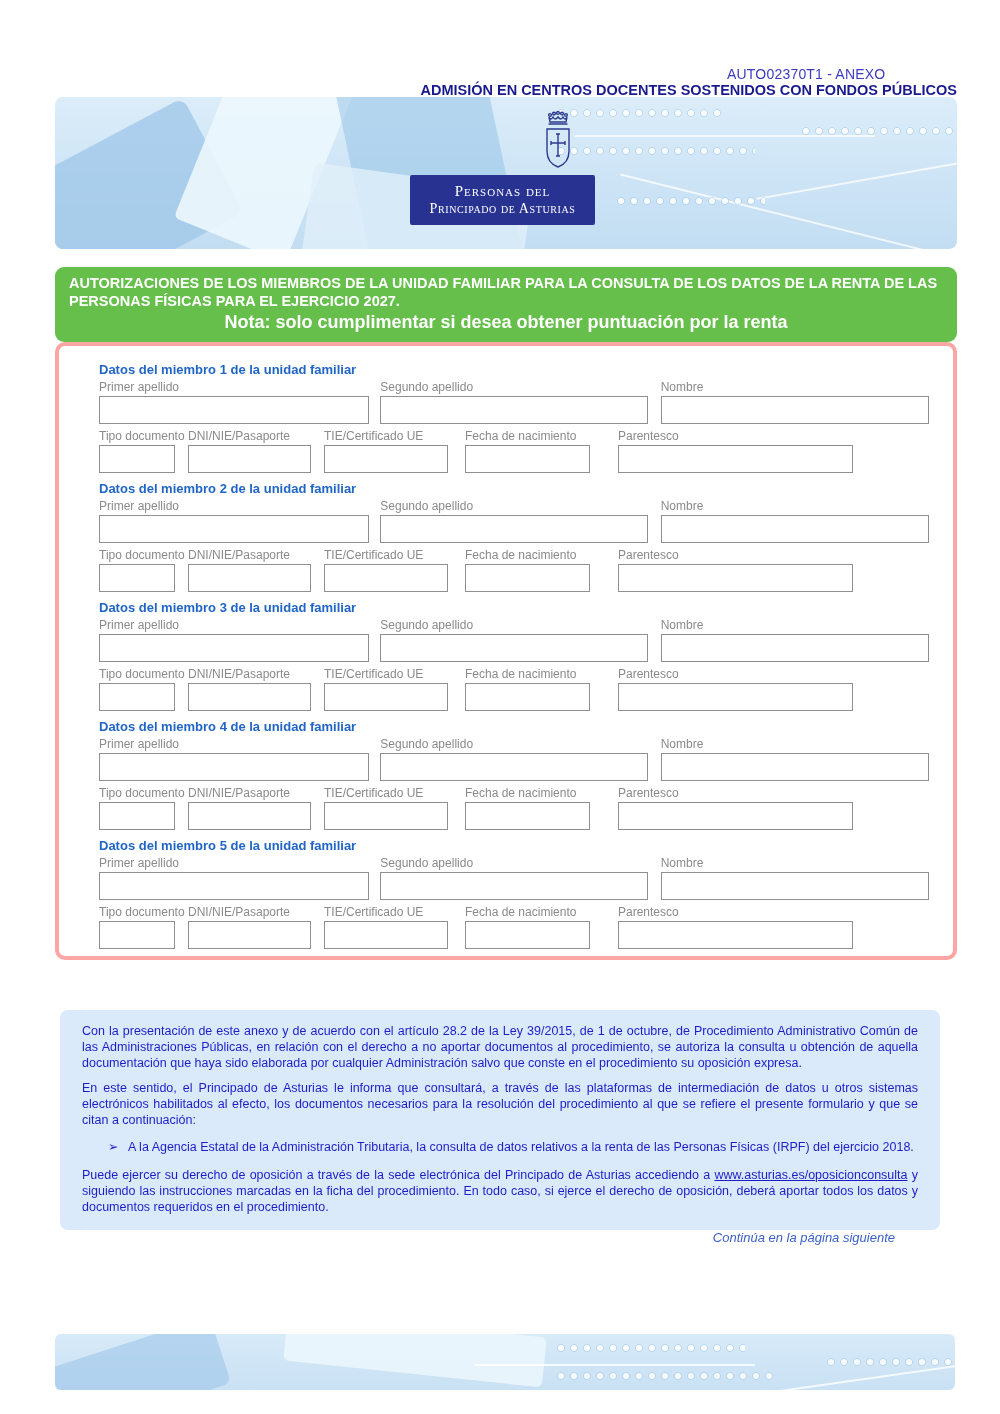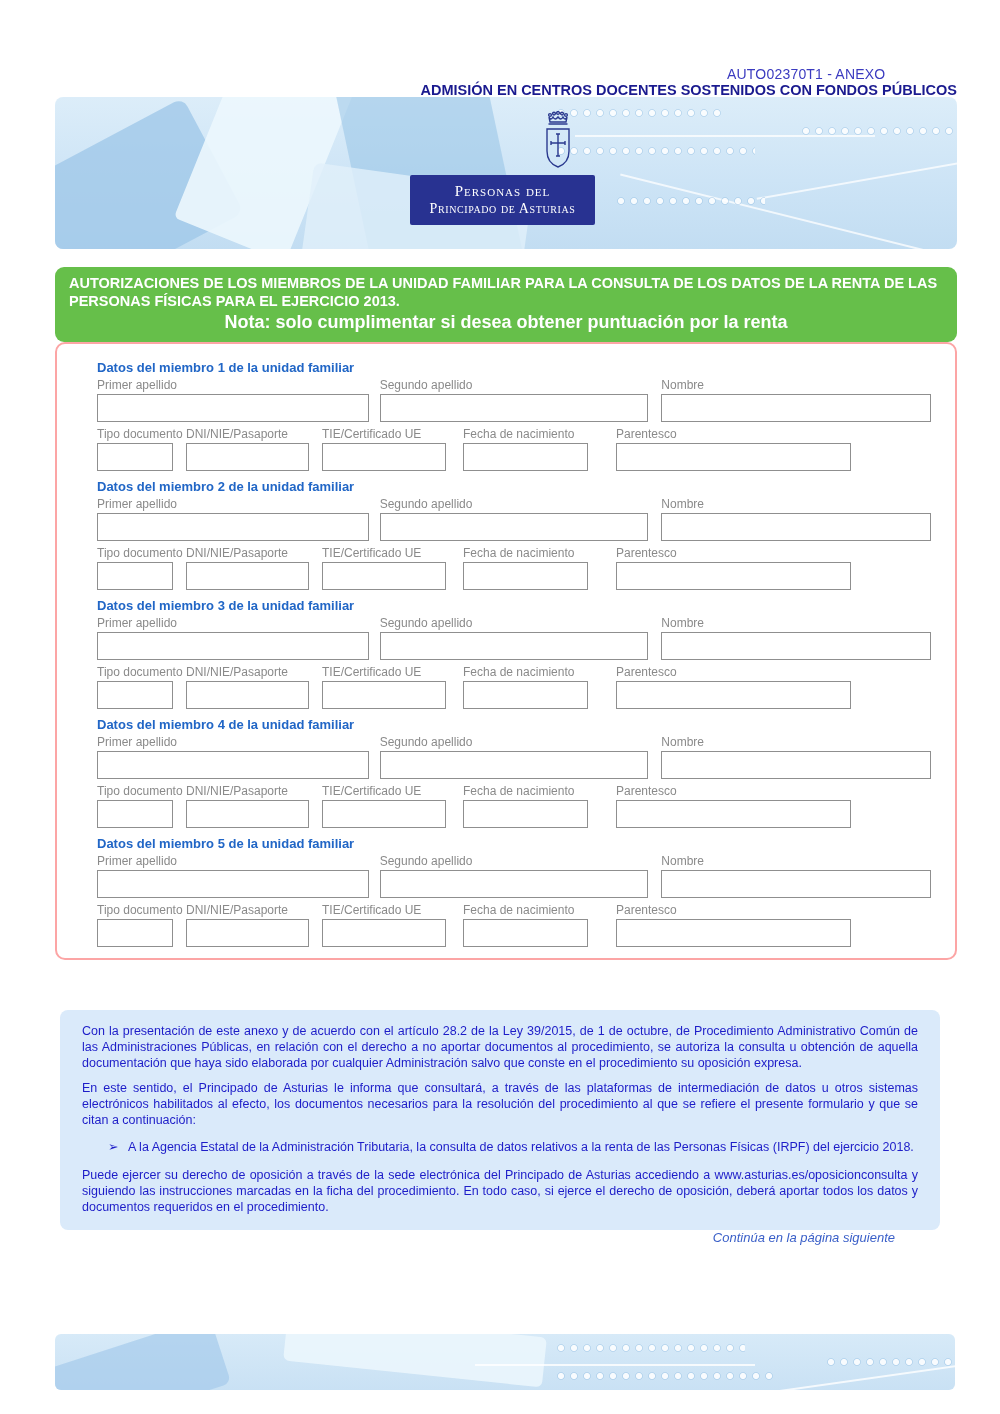--- a/index.html
+++ b/index.html
@@ -43,21 +43,21 @@
   .gov-line1{font-size:15px;letter-spacing:1px;}
   .gov-line2{font-size:14px;letter-spacing:.6px;}
 
   
   .green-banner{position:absolute;top:267px;left:55px;width:902px;min-height:58px;border-radius:9px;
     background:var(--accent-green);color:#fff;padding:8px 14px 9px 14px;font-weight:bold;}
   .green-banner .main-text{font-size:14.5px;line-height:1.22;}
   .green-banner .note-text{font-size:18px;text-align:center;margin-top:2px;}
 
   
-  .form-card{position:absolute;top:342px;left:55px;width:902px;height:618px;border:2px solid #fca5a5;
+  .form-card{position:absolute;top:342px;left:55px;width:902px;height:618px;border:4px solid #fca5a5;
     border-radius:10px;background:#fff;padding:8px 24px 0 40px;}
   .member{margin-bottom:1px;}
   .member-heading{color:var(--heading-blue);font-size:13px;font-weight:bold;line-height:15px;margin:8px 0 3px 0;}
   .field label{display:block;color:var(--label-gray);font-size:12px;line-height:15px;margin-bottom:1px;}
   .field input{display:block;width:100%;height:28px;border:1.5px solid #8f8f8f;background:#fff;border-radius:0;
     font-size:13px;padding:0 6px;color:#222;}
   .frow{display:flex;}
   .frow1 .f-primer{width:273px;margin-right:11px;}
   .frow1 .f-segundo{width:270px;margin-right:13px;}
   .frow1 .f-nombre{width:271px;}
@@ -69,21 +69,21 @@
   .frow2 .f-parentesco{width:235px;}
   .frow2 label{white-space:nowrap;}
 
   
   .info-box{position:absolute;top:1010px;left:60px;width:880px;background:#daeafa;border-radius:8px;
     color:var(--royal-blue-text);font-size:12.5px;line-height:1.28;padding:13px 22px 15px 22px;}
   .info-box p{text-align:justify;margin-bottom:9px;}
   .info-bullet{display:flex;margin:11px 0 12px 26px;text-align:left;}
   .bullet-marker{width:20px;flex:0 0 20px;}
   .info-box .last{margin-bottom:0;}
-  .info-link{color:var(--royal-blue-text);cursor:pointer;}
+  .info-link{color:var(--royal-blue-text);text-decoration:underline;cursor:pointer;}
 
   
   .continuation{position:absolute;top:1230px;left:55px;width:840px;text-align:right;
     color:var(--continuation-blue);font-style:italic;font-size:13px;}
 
   
   .footer-strip{position:absolute;top:1334px;left:55px;width:900px;height:56px;border-radius:6px;
     background:linear-gradient(180deg,#d7eaf8 0%,#c9e1f4 100%);overflow:hidden;}
   .footer-strip .d1{left:500px;top:8px;width:190px;}
   .footer-strip .d2{left:500px;top:36px;width:220px;}
@@ -134,21 +134,21 @@
         <path d="M15 23 h4 M15 45 h4 M10 30 v4 M24 30 v4"></path>
       </svg>
     </div>
     <div class="gov-box">
       <span class="gov-line1">Personas del</span>
       <span class="gov-line2">Principado de Asturias</span>
     </div>
   </div>
 
   <div class="green-banner">
-    <div class="main-text">AUTORIZACIONES DE LOS MIEMBROS DE LA UNIDAD FAMILIAR PARA LA CONSULTA DE LOS DATOS DE LA RENTA DE LAS PERSONAS FÍSICAS PARA EL EJERCICIO 2013.</div>
+    <div class="main-text">AUTORIZACIONES DE LOS MIEMBROS DE LA UNIDAD FAMILIAR PARA LA CONSULTA DE LOS DATOS DE LA RENTA DE LAS PERSONAS FÍSICAS PARA EL EJERCICIO 2027.</div>
     <div class="note-text">Nota: solo cumplimentar si desea obtener puntuación por la renta</div>
   </div>
 
   <div class="form-card">
     <div id="members-container">
   <section class="member">
     <h3 class="member-heading">Datos del miembro 1 de la unidad familiar</h3>
     <div class="frow frow1">
       <div class="field f-primer">
         <label>Primer apellido</label>

